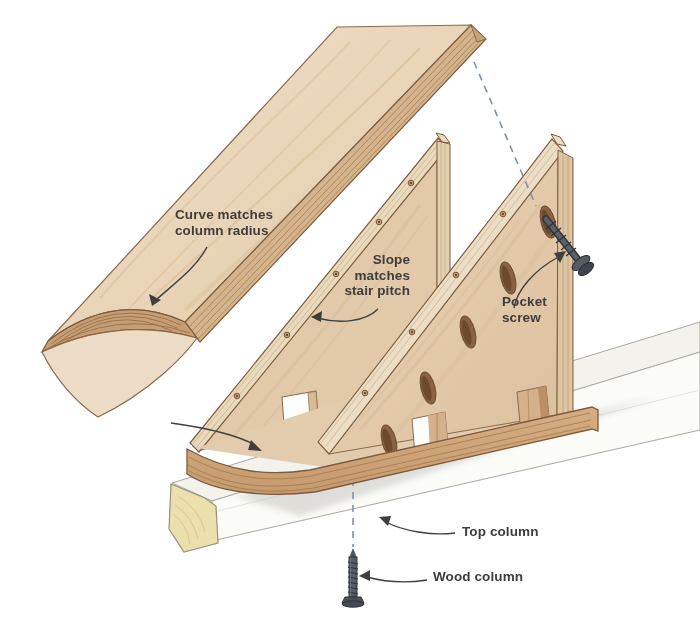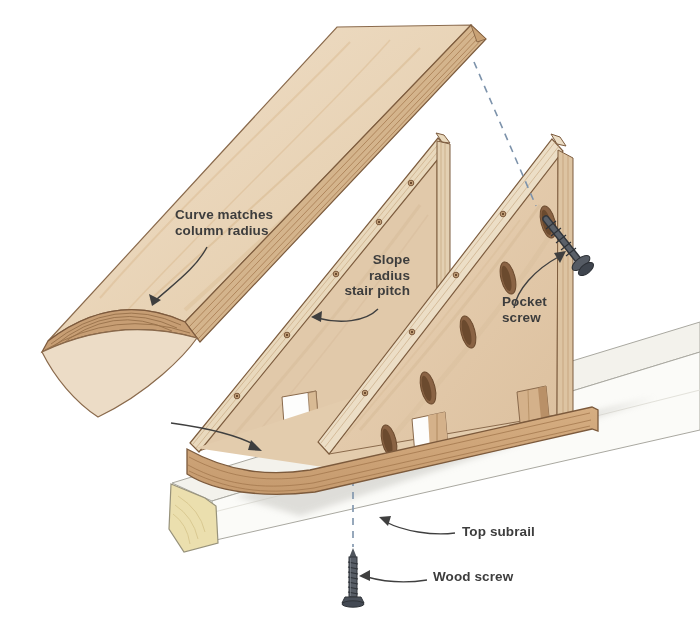--- a/index.html
+++ b/index.html
@@ -187,19 +187,19 @@
     <polygon points="566,251 554,253 560,263"></polygon>
     <polygon points="262,451 251,440 248,450"></polygon>
     <polygon points="379,517 391,516 388,526"></polygon>
     <polygon points="359,576 370,570 370,581"></polygon>
   </g>
 </svg>
 
 <div class="lbl" style="left:175px;top:207px">Curve matches
 column radius</div>
 <div class="lbl right" style="left:330px;top:252px;width:80px">Slope
-radius
+matches
 stair pitch</div>
 <div class="lbl" style="left:502px;top:294px">Pocket
 screw</div>
-<div class="lbl" style="left:462px;top:524px">Top subrail</div>
-<div class="lbl" style="left:433px;top:569px">Wood screw</div>
+<div class="lbl" style="left:462px;top:524px">Top column</div>
+<div class="lbl" style="left:433px;top:569px">Wood column</div>
 </div>
 
 </body></html>

